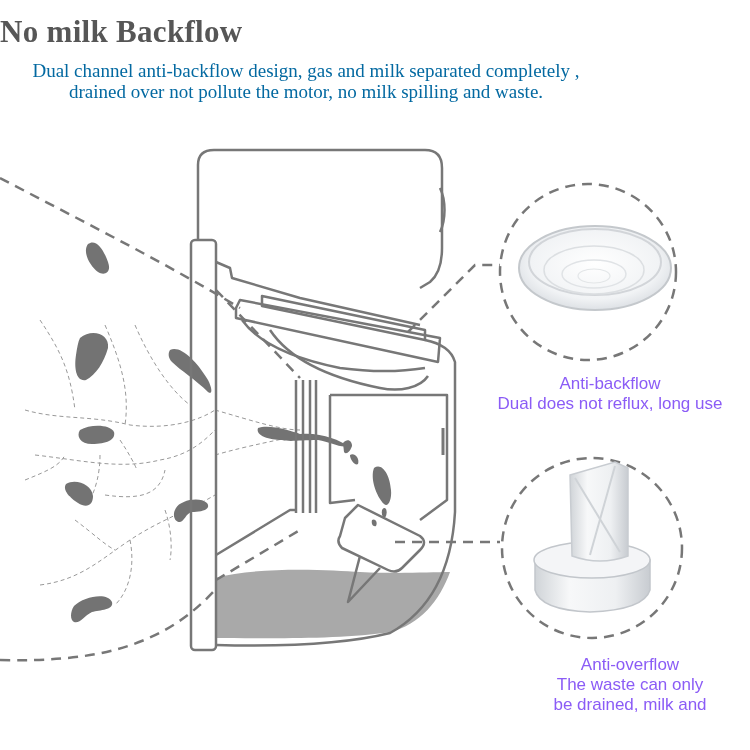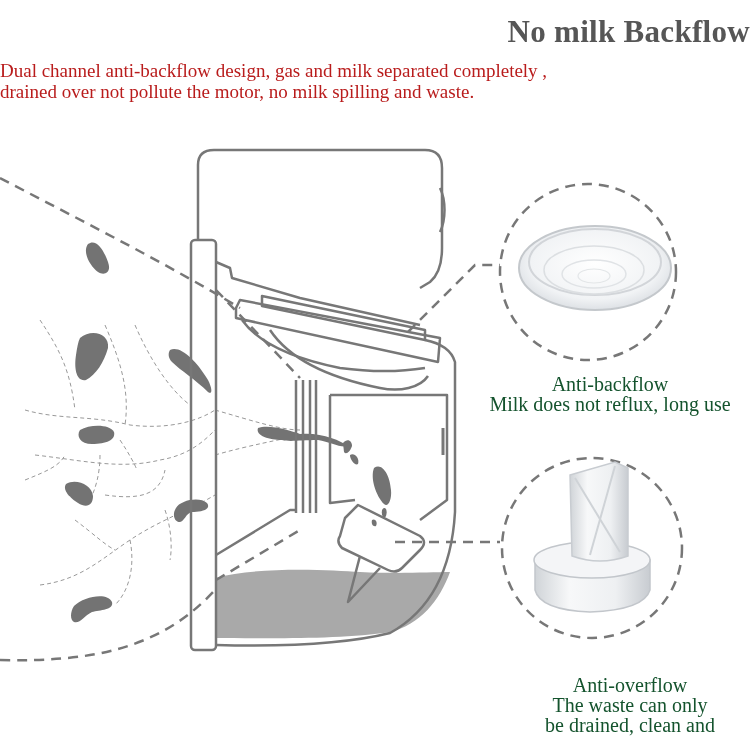--- a/index.html
+++ b/index.html
@@ -1,30 +1,30 @@
 <!DOCTYPE html>
 <html><head>
   <meta charset="utf-8">
   <style>
     html, body { margin: 0; padding: 0; background: #ffffff; }
     body { width: 750px; height: 750px; position: relative; overflow: hidden;
            font-family: "DejaVu Serif", "Liberation Serif", serif; color: #555555; }
-    .title { position: absolute; top: 14px; left: 0; width: 750px; text-align: right;
+    .title { position: absolute; top: 14px; left: 0; width: 750px; text-align: left;
              font-size: 31px; font-weight: bold; color: #565656; letter-spacing: 0.3px;
              font-family: "Liberation Serif", "DejaVu Serif", serif; }
-    .subtitle { position: absolute; top: 60px; left: 0; width: 612px; text-align: left;
-                font-size: 19px; line-height: 21px; color: #b91c1c;
+    .subtitle { position: absolute; top: 60px; left: 0; width: 612px; text-align: center;
+                font-size: 19px; line-height: 21px; color: #0369a1;
                 font-family: "Liberation Serif", "DejaVu Serif", serif; }
     .subtitle span { display: block; }
     .diagram { position: absolute; left: 0; top: 0; width: 750px; height: 750px; }
-    .caption { position: absolute; text-align: center; font-size: 20px; line-height: 20px;
-               color: #14532d; font-family: Liberation Serif, serif; }
+    .caption { position: absolute; text-align: center; font-size: 17px; line-height: 20px;
+               color: #8b5cf6; font-family: Liberation Sans, sans-serif; }
     .caption span { display: block; white-space: nowrap; }
     .cap1 { left: 470px; top: 374px; width: 280px; }
-    .cap2 { left: 520px; top: 655px; width: 220px; margin-top: 20px; }
+    .cap2 { left: 520px; top: 655px; width: 220px; }
   </style>
 </head>
 <body>
 
 <div class="title">No milk Backflow</div>
 <div class="subtitle">
   <span>Dual channel anti-backflow design, gas and milk separated completely ,</span>
   <span>drained over not pollute the motor, no milk spilling and waste.</span>
 </div>
 
@@ -140,20 +140,20 @@
     <path d="M535,560 L535,590 Q540,610 590,612 Q644,610 650,590 L650,560 Z" fill="url(#glass2)" stroke="#c2c6cb" stroke-width="1.5"></path>
     <ellipse cx="592" cy="560" rx="58" ry="18" fill="#f4f5f7" stroke="#c2c6cb" stroke-width="1.5"></ellipse>
     <path d="M570,475 L615,462 L628,468 L628,556 Q600,566 572,556 Z" fill="url(#glass2)" stroke="#c8ccd1" stroke-width="1.5"></path>
     <path d="M575,478 L620,552" stroke="#cfd3d7" stroke-width="2" fill="none"></path>
     <path d="M615,466 L590,555" stroke="#cfd3d7" stroke-width="2" fill="none"></path>
   </g>
 </svg>
 
 <div class="caption cap1">
   <span>Anti-backflow</span>
-  <span>Milk does not reflux, long use</span>
+  <span>Dual does not reflux, long use</span>
 </div>
 
 <div class="caption cap2">
   <span>Anti-overflow</span>
   <span>The waste can only</span>
-  <span>be drained, clean and</span>
+  <span>be drained, milk and</span>
 </div>
 
 </body></html>

